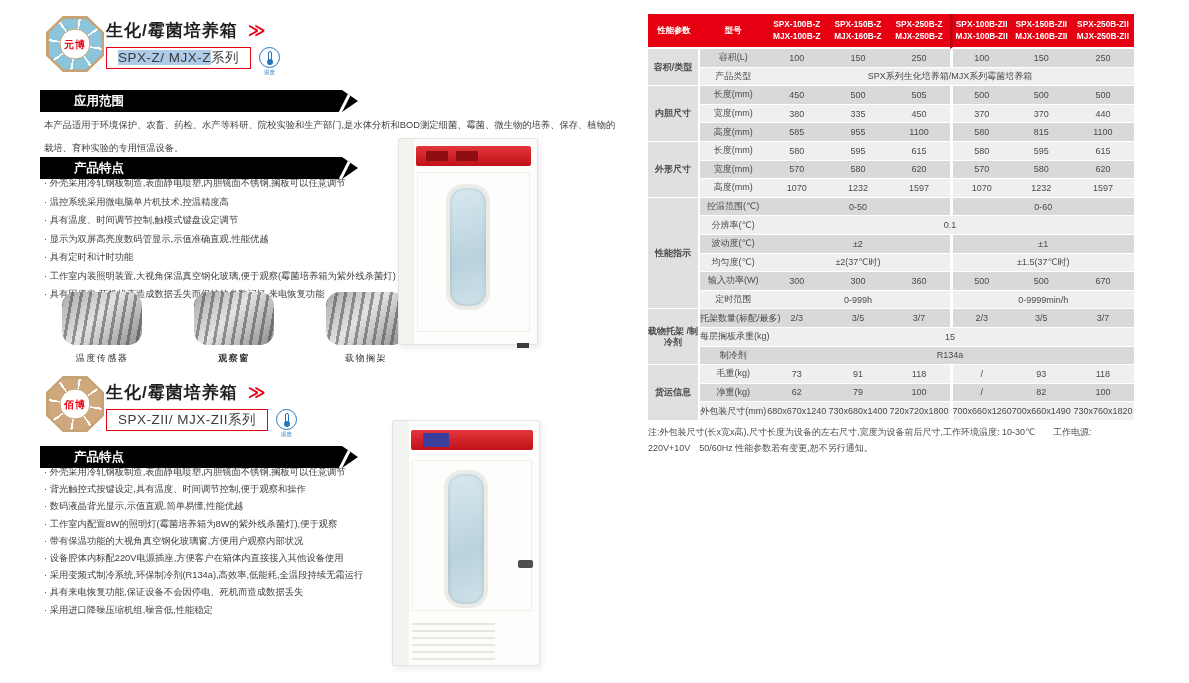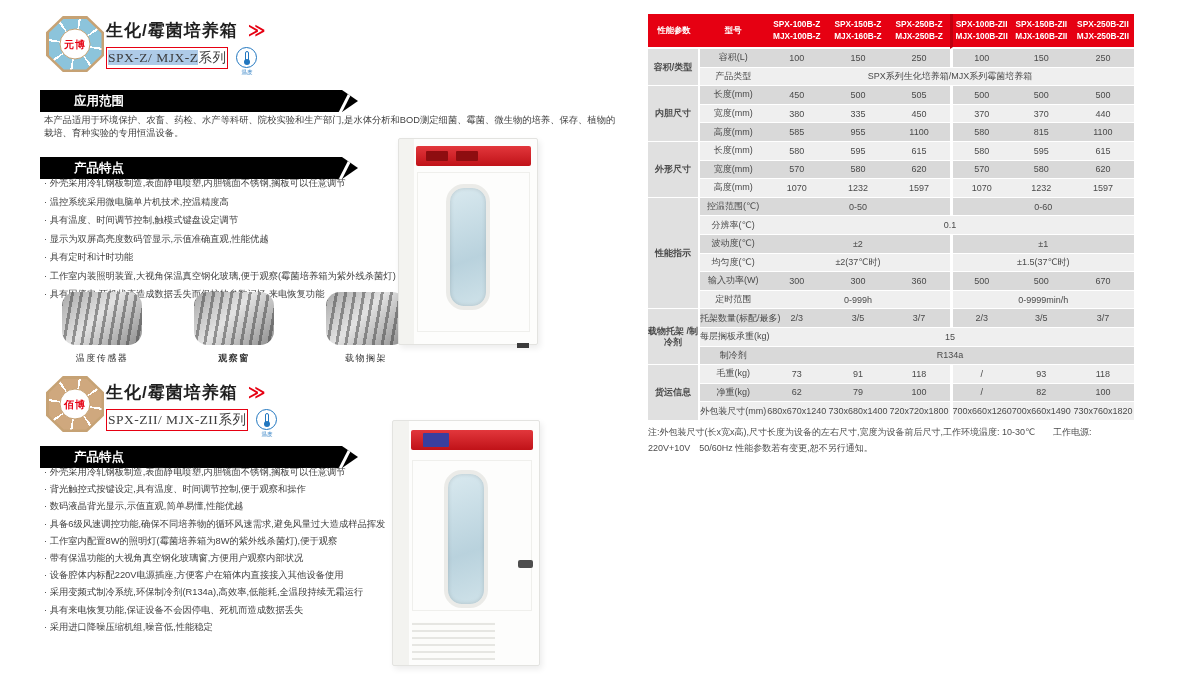--- a/index.html
+++ b/index.html
@@ -16,34 +16,34 @@
   .oct-blue{background:repeating-conic-gradient(from 12deg,#8cc4db 0deg 40deg,#ffffff 40deg 45deg);}
   .oct-tan{background:repeating-conic-gradient(from 12deg,#cfa87e 0deg 40deg,#ffffff 40deg 45deg);}
   .logo-core{position:absolute;left:50%;top:50%;transform:translate(-50%,-50%);width:29px;height:29px;border-radius:50%;
              background:#fff;border:1.5px solid #c6a274;display:flex;align-items:center;justify-content:center;
              color:#e60012;font-size:10px;font-weight:bold;letter-spacing:1px;}
 
   .titlebox{position:absolute;left:66px;top:5px;}
   .ptitle{font-size:17px;font-weight:bold;color:#1f1f1f;letter-spacing:1px;}
   .ptitle .arr{color:#e60012;font-size:17px;margin-left:10px;letter-spacing:-2px;}
   .series-row{display:flex;align-items:flex-start;margin-top:5px;}
-  .series-box{border:1.5px solid #e60012;padding:1px 1px;font-size:13.5px;color:#3c3c3c;letter-spacing:0.5px;font-family:Liberation Serif, serif;}
+  .series-box{border:1.5px solid #e60012;padding:1px 11px;font-size:13.5px;color:#3c3c3c;letter-spacing:0.5px;}
   .series-box .hl{background:#aecbe8;}
   .tempwrap{margin-left:8px;text-align:center;}
   .temp-icon{width:19px;height:19px;border:1.6px solid #2277c0;border-radius:50%;position:relative;margin:0 auto;}
   .temp-icon::before{content:"";position:absolute;left:7.5px;top:3px;width:2.5px;height:9px;background:#fff;border:1px solid #2277c0;border-radius:2px;}
   .temp-icon::after{content:"";position:absolute;left:6.5px;top:11px;width:6px;height:6px;border-radius:50%;background:#2277c0;}
   .temp-label{font-size:5.5px;color:#2277c0;margin-top:0.5px;}
 
   .banner{position:absolute;left:0;height:22px;width:318px;background:#000000;color:#fff;
           font-size:12.5px;font-weight:bold;line-height:22px;padding-left:34px;box-sizing:border-box;
           clip-path:polygon(0 0,calc(100% - 16px) 0,100% 50%,calc(100% - 16px) 100%,0 100%);}
   .banner::after{content:"";position:absolute;right:11px;top:-5px;width:3px;height:34px;background:#fff;transform:rotate(27deg);}
 
-  .para{position:absolute;left:4px;width:578px;font-size:9.3px;line-height:13px;color:#3f3f3f;}
+  .para{position:absolute;left:4px;width:578px;font-size:9.3px;line-height:23px;color:#3f3f3f;}
 
   .features{position:absolute;left:4px;width:578px;}
   .feature{font-size:9.3px;color:#3f3f3f;white-space:nowrap;}
   .lh185 .feature{line-height:18.5px;}
   .lh172 .feature{line-height:17.2px;}
   .feature::before{content:"· ";}
 
   .thumbwrap{position:absolute;width:80px;text-align:center;}
   .thumb{width:80px;height:53px;border-radius:14px;
          background:repeating-linear-gradient(100deg,rgba(50,50,50,.45) 0 3px,rgba(255,255,255,0) 3px 9px),
@@ -163,21 +163,20 @@
           <div class="temp-label">温度</div>
         </div>
       </div>
     </div>
 
     <div class="banner" style="top:70px;">产品特点</div>
     <div class="features lh172" style="top:88px;">
         <div class="feature">外壳采用冷轧钢板制造,表面静电喷塑,内胆镜面不锈钢,搁板可以任意调节</div>
         <div class="feature">背光触控式按键设定,具有温度、时间调节控制,便于观察和操作</div>
         <div class="feature">数码液晶背光显示,示值直观,简单易懂,性能优越</div>
-        <div class="feature">具备6级风速调控功能,确保不同培养物的循环风速需求,避免风量过大造成样品挥发</div>
         <div class="feature">工作室内配置8W的照明灯(霉菌培养箱为8W的紫外线杀菌灯),便于观察</div>
         <div class="feature">带有保温功能的大视角真空钢化玻璃窗,方便用户观察内部状况</div>
         <div class="feature">设备腔体内标配220V电源插座,方便客户在箱体内直接接入其他设备使用</div>
         <div class="feature">采用变频式制冷系统,环保制冷剂(R134a),高效率,低能耗,全温段持续无霜运行</div>
         <div class="feature">具有来电恢复功能,保证设备不会因停电、死机而造成数据丢失</div>
         <div class="feature">采用进口降噪压缩机组,噪音低,性能稳定</div>
       </div>
   </div>
 
   <div class="photo" style="left:392px;top:420px;width:148px;height:246px;">

